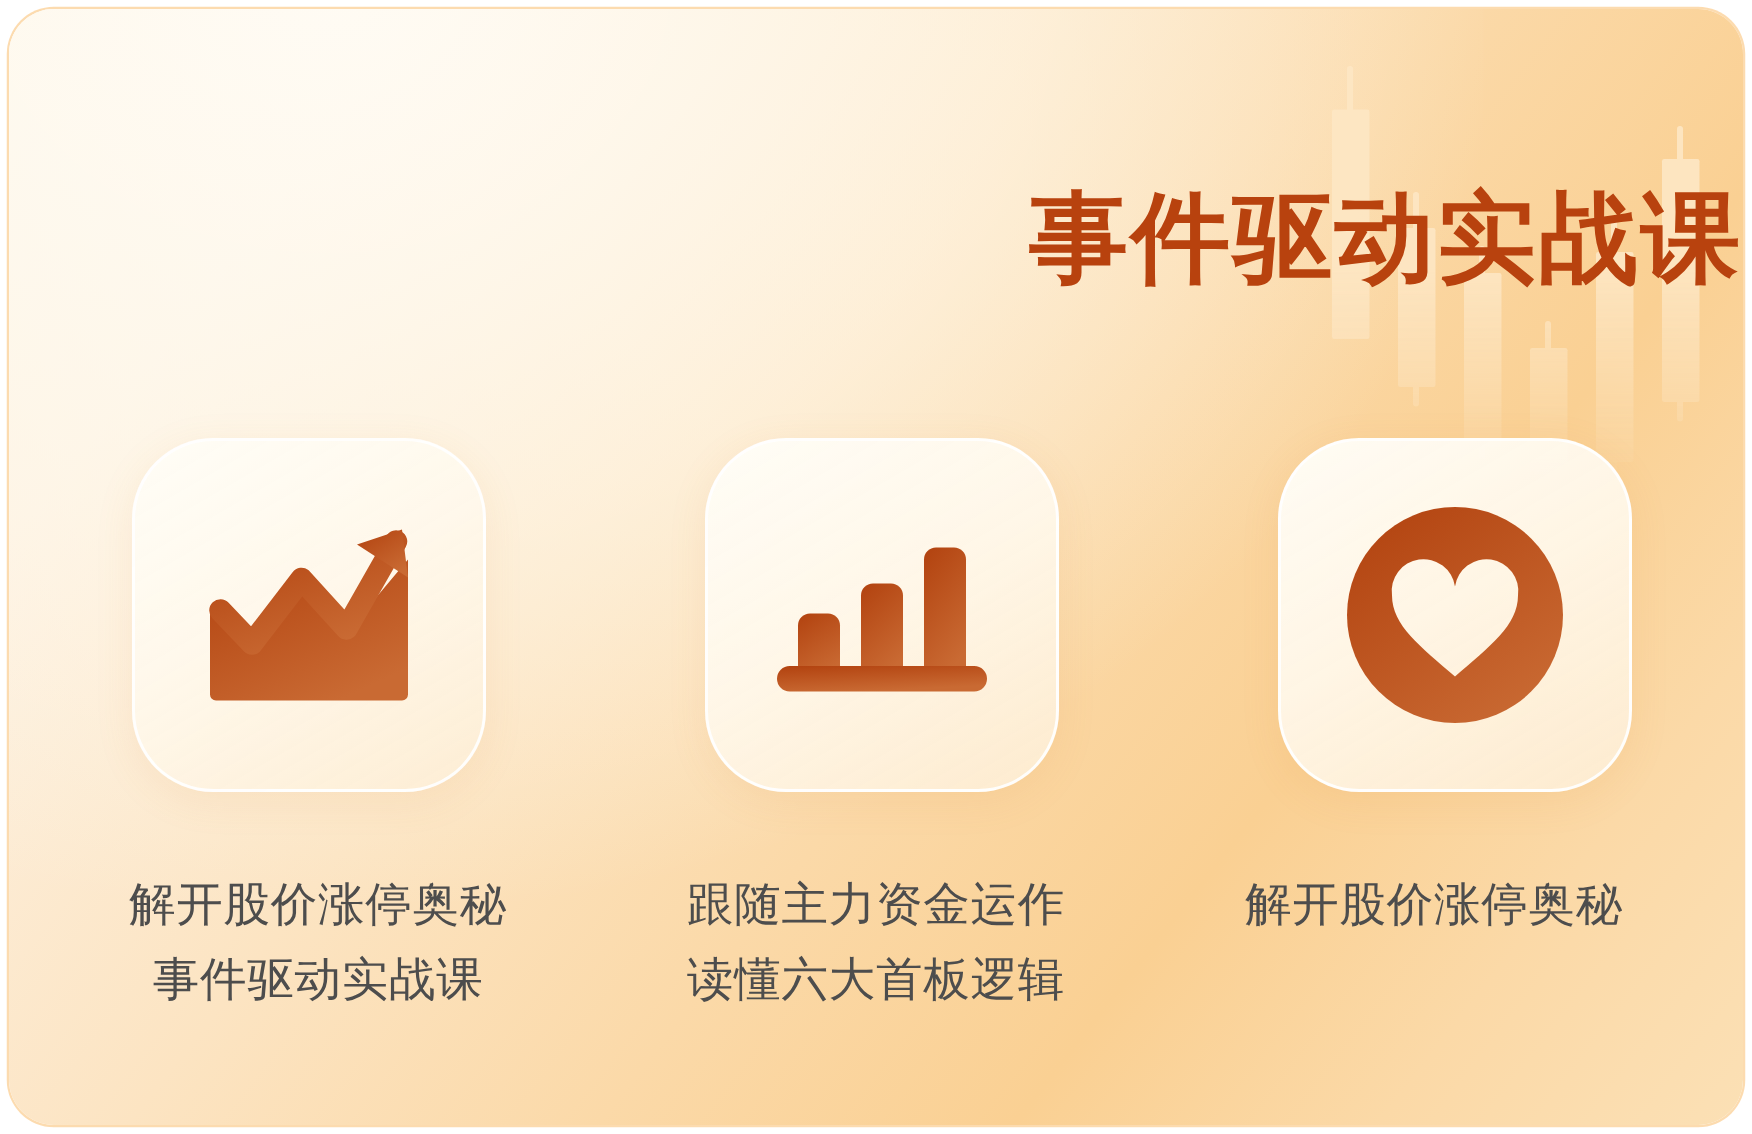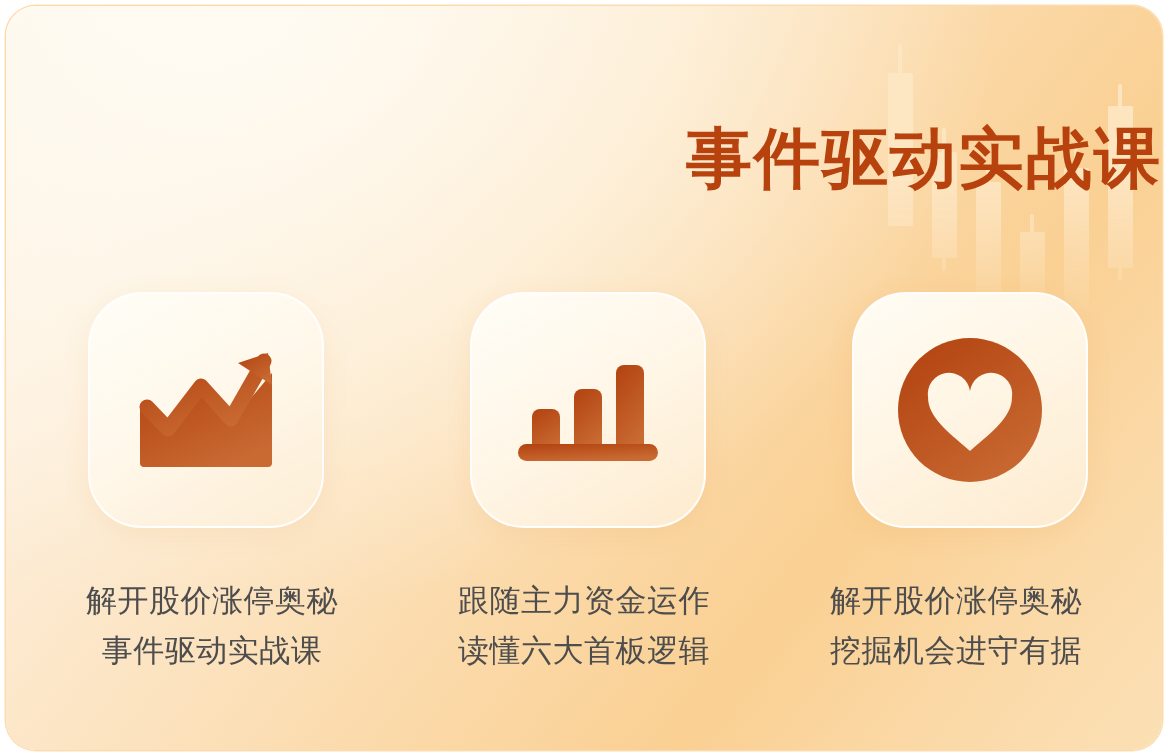--- a/index.html
+++ b/index.html
@@ -112,21 +112,21 @@
     display: flex;
     justify-content: space-between;
   }
   .caption {
     width: 372px;
     text-align: center;
     color: #4d4d4d;
     font-size: 31px;
     line-height: 1.62;
     letter-spacing: 0.5px;
-    font-family: Liberation Mono, monospace;
+    font-family: Liberation Sans, sans-serif;
   }
   .caption .ln { display: block; white-space: nowrap; }
 </style>
 </head>
 <body>
 
 <div class="banner">
 
   <div class="candles">
     <svg width="300" height="330" viewBox="0 0 300 330" aria-hidden="true">
@@ -223,18 +223,17 @@
       <span class="ln">事件驱动实战课</span>
     </div>
 
     <div class="caption">
       <span class="ln">跟随主力资金运作</span>
       <span class="ln">读懂六大首板逻辑</span>
     </div>
 
     <div class="caption">
       <span class="ln">解开股价涨停奥秘</span>
-      <span class="ln">挖掘机会进守有据</span>
     </div>
 
   </div>
 
 </div>
 
 </body></html>

